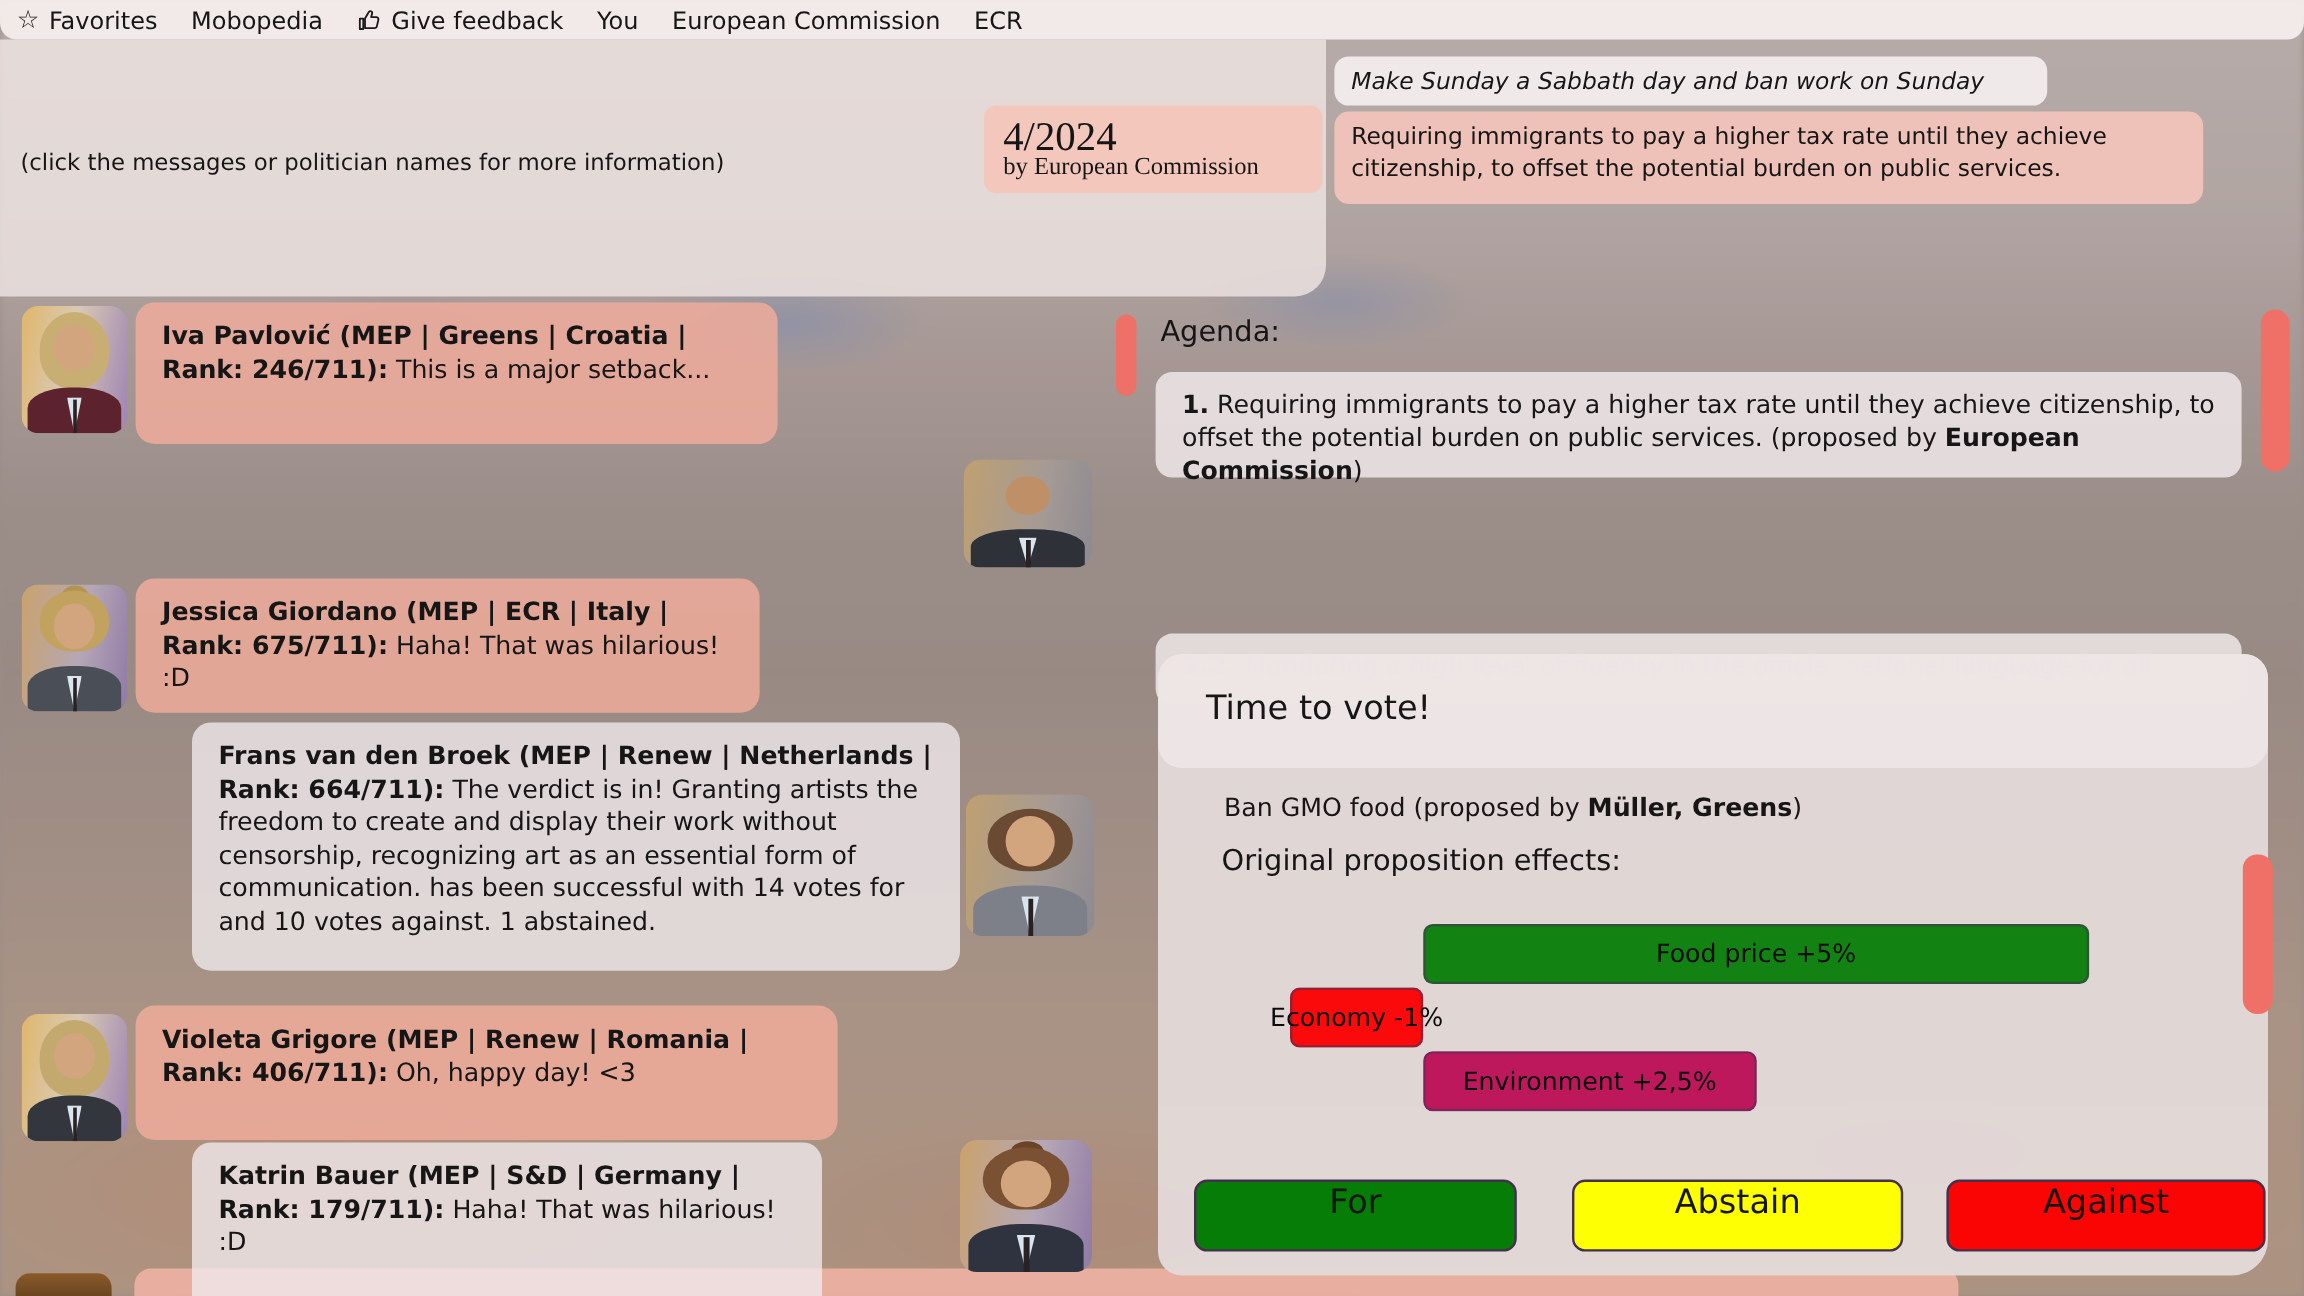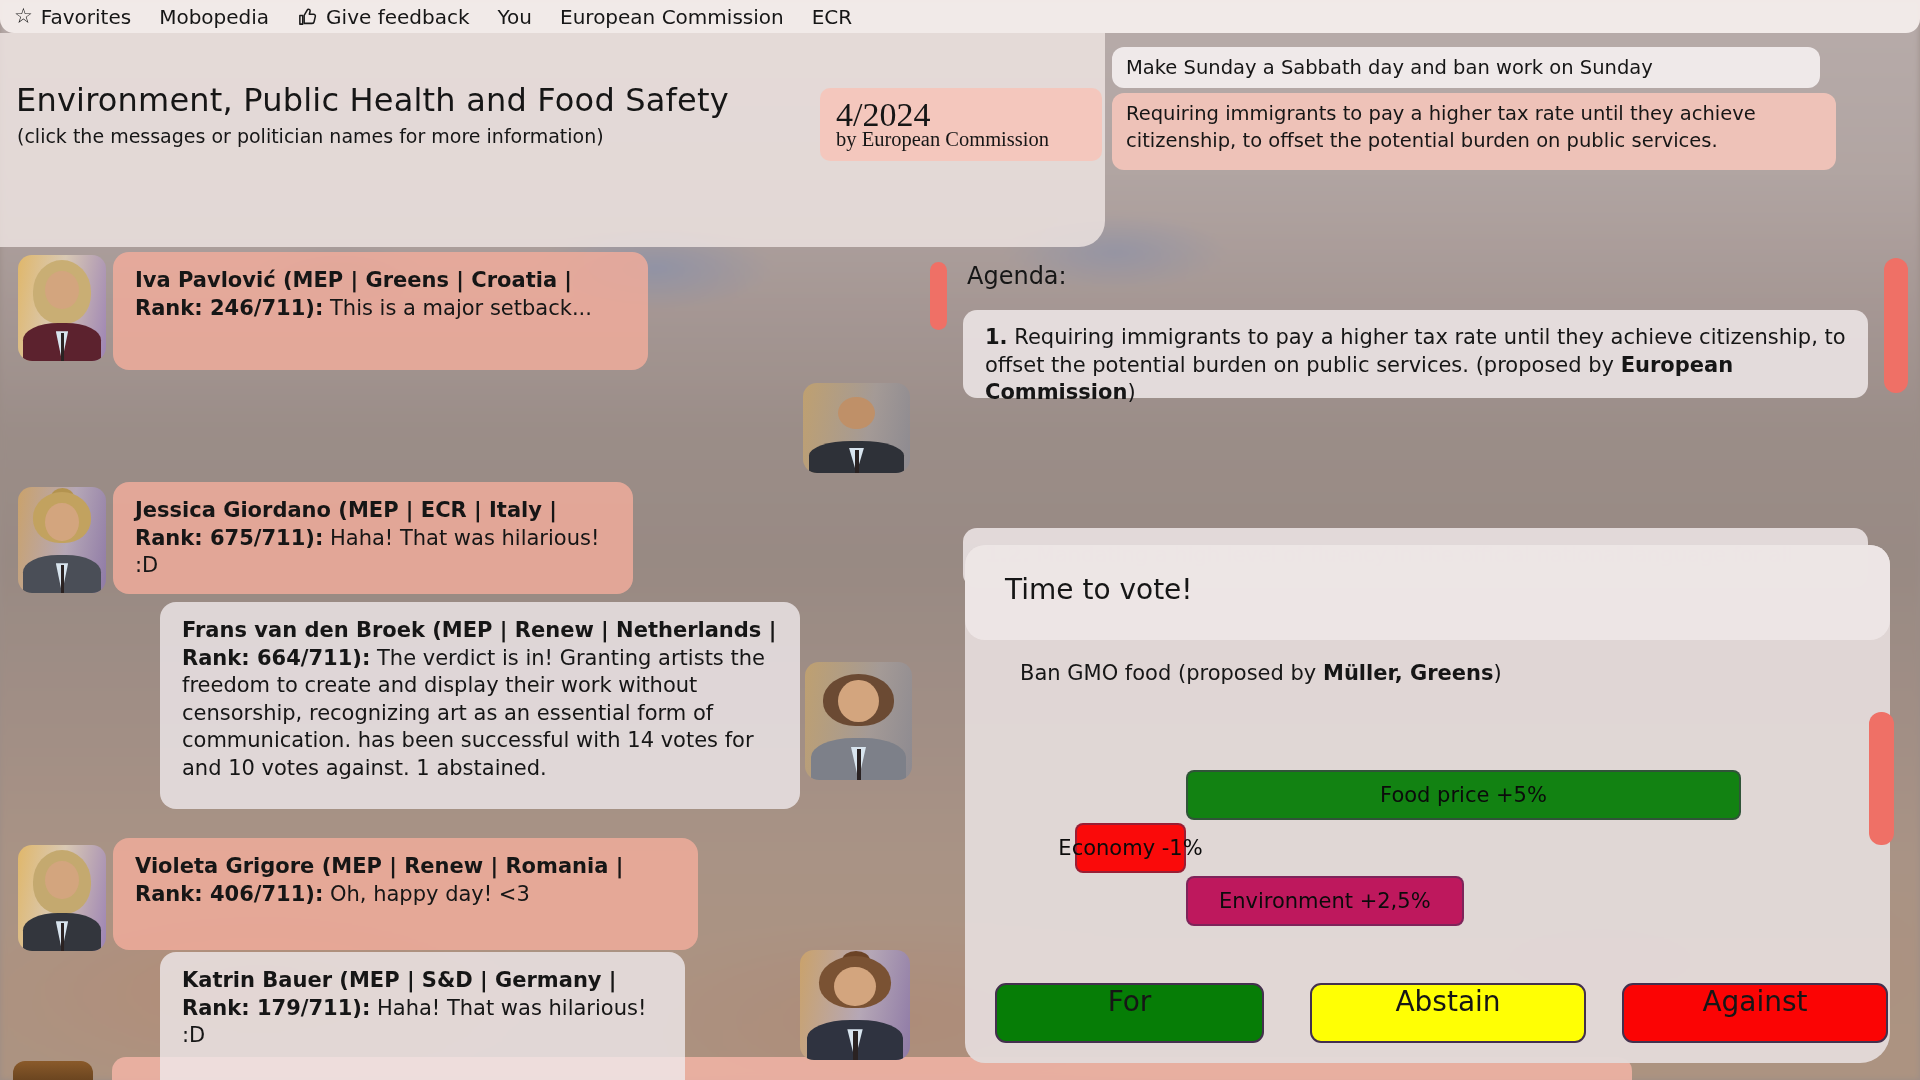--- a/index.html
+++ b/index.html
@@ -27,21 +27,21 @@
   .header-card{position:absolute;left:0;top:33px;width:1105px;height:214px;
     background:rgba(238,228,226,.82);border-radius:0 0 26px 0;z-index:3;}
   .page-title{position:absolute;left:16px;top:48px;font-size:32px;letter-spacing:.2px;}
   .page-sub{position:absolute;left:17px;top:92px;font-size:19px;}
   .date-box{position:absolute;left:820px;top:55px;width:282px;height:73px;
     background:rgba(244,198,188,.95);border-radius:10px;font-family:Liberation Serif, serif;}
   .date-big{position:absolute;left:16px;top:8px;font-size:34px;}
   .date-by{position:absolute;left:16px;bottom:10px;font-size:20.5px;}
   .notif{position:absolute;border-radius:12px;font-size:19.5px;line-height:27px;z-index:4;
     box-sizing:border-box;padding:7px 14px;}
-  .notif1{left:1112px;top:47px;width:708px;height:41px;background:rgba(247,241,243,.88);}
+  .notif1{left:1112px;top:47px;width:594px;height:41px;background:rgba(247,241,243,.88);font-style:italic;}
   .notif2{left:1112px;top:93px;width:724px;height:77px;background:rgba(243,196,186,.92);}
   
   .bubble{position:absolute;border-radius:16px;box-sizing:border-box;padding:15px 22px;
     font-size:21px;line-height:27.5px;overflow:hidden;z-index:2;cursor:pointer;}
   .bubble .mh{font-weight:bold;}
   .b-pink{background:rgba(240,172,155,.83);}
   .b-light{background:rgba(239,233,235,.80);}
   .avatar{position:absolute;border-radius:14px;overflow:hidden;z-index:2;cursor:pointer;}
   .av-bgA{position:absolute;inset:0;background:linear-gradient(100deg,#e0b76a 0%,#d9c9b4 45%,#9d84b4 100%);}
   .av-bgB{position:absolute;inset:0;background:linear-gradient(100deg,#bfa070 0%,#a49a96 60%,#8d8a90 100%);}
@@ -118,21 +118,20 @@
     </div>
     <div class="tb-item">
       <span>European Commission</span>
     </div>
     <div class="tb-item">
       <span>ECR</span>
     </div>
   </div>
 
   <div class="header-card">
-    <div class="page-title">Environment, Public Health and Food Safety</div>
     <div class="page-sub">(click the messages or politician names for more information)</div>
     <div class="date-box">
       <div class="date-big">4/2024</div>
       <div class="date-by">by European Commission</div>
     </div>
   </div>
   <div class="notif notif1">Make Sunday a Sabbath day and ban work on Sunday</div>
   <div class="notif notif2">Requiring immigrants to pay a higher tax rate until they achieve citizenship, to offset the potential burden on public services.</div>
 
   <div class="avatar" style="left:18px;top:255px;width:88px;height:106px;">
@@ -219,20 +218,21 @@
   <div class="agenda-item ag3">
     <b>1.2.</b><span> Mandating a high level of fluency in the official national language for all</span>
   </div>
 
   <div class="modal">
     <div class="modal-top"></div>
     <div class="modal-title">Time to vote!</div>
     <div class="modal-proposal">
       <span>Ban GMO food (proposed by </span><b>Müller, Greens</b><span>)</span>
     </div>
+    <div class="modal-effects-head">Original proposition effects:</div>
     <div class="effects">
       <div class="effect-bar" style="top: 10px; width: 555px; left: 221px; background: rgb(18, 130, 18);">
         <span>Food price +5%</span>
       </div>
       <div class="effect-bar" style="top: 63px; width: 111px; left: 110px; background: rgb(250, 10, 10);">
         <span>Economy -1%</span>
       </div>
       <div class="effect-bar" style="top: 116px; width: 277.5px; left: 221px; background: #be185d;">
         <span>Environment +2,5%</span>
       </div>

